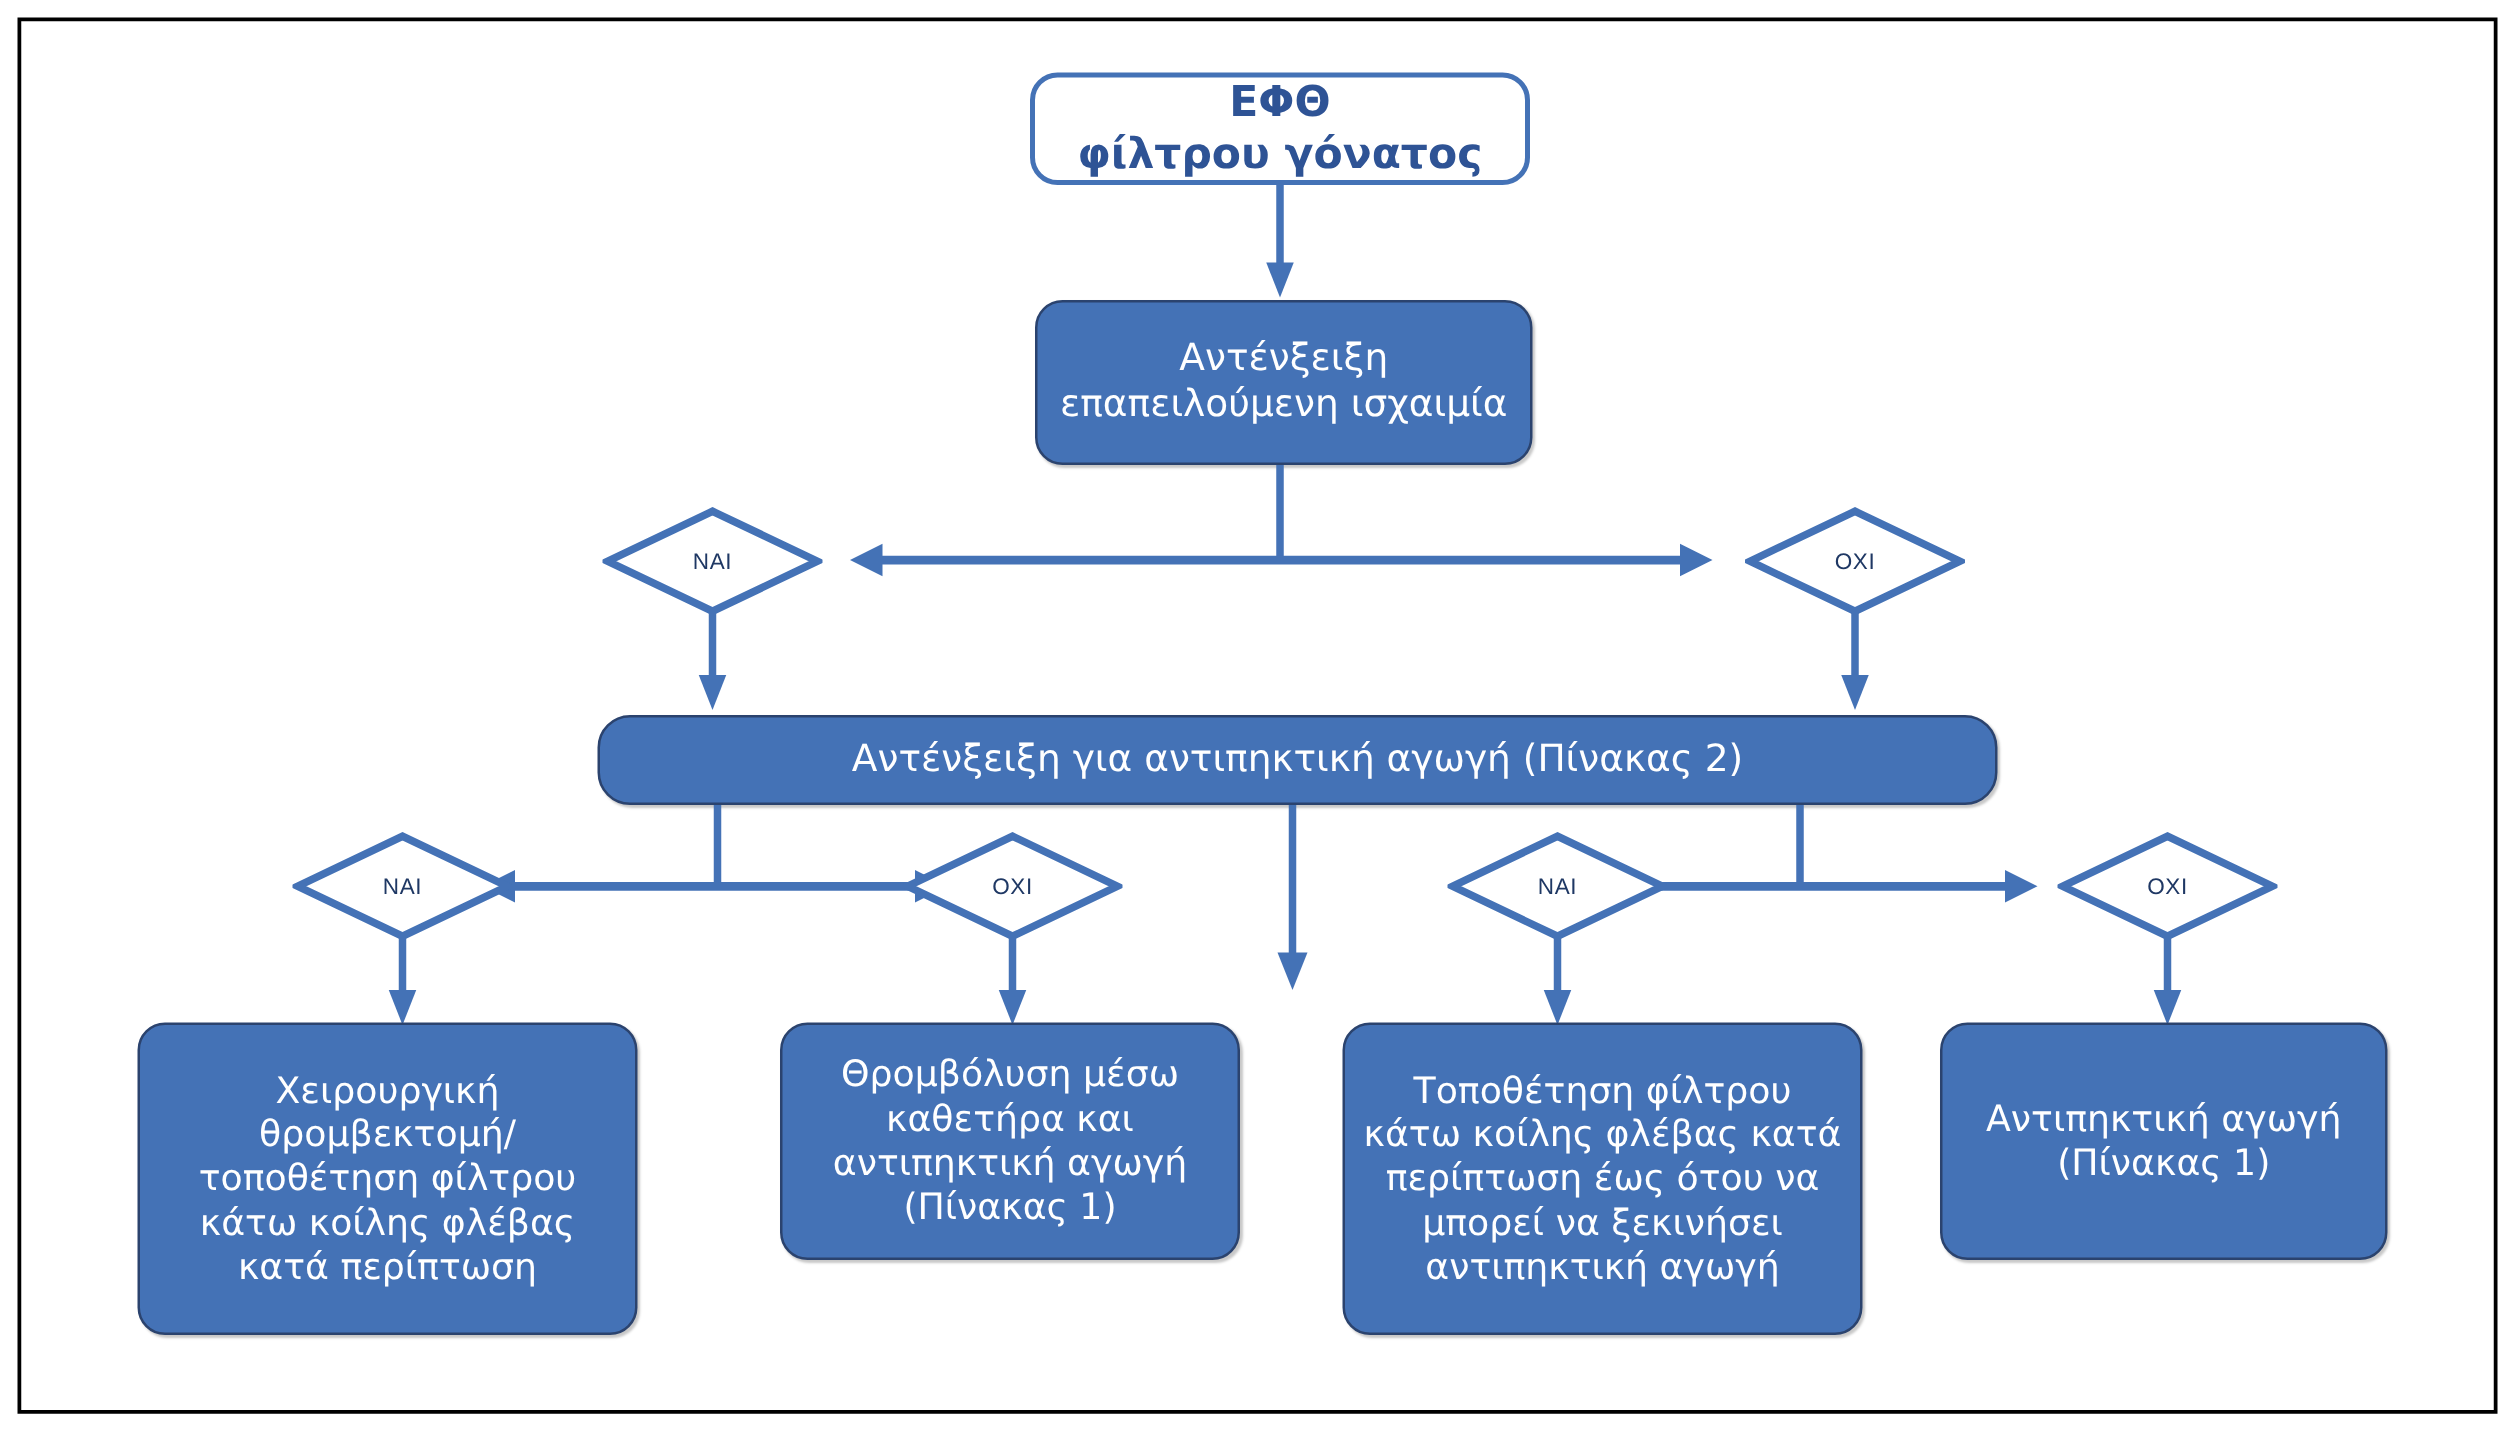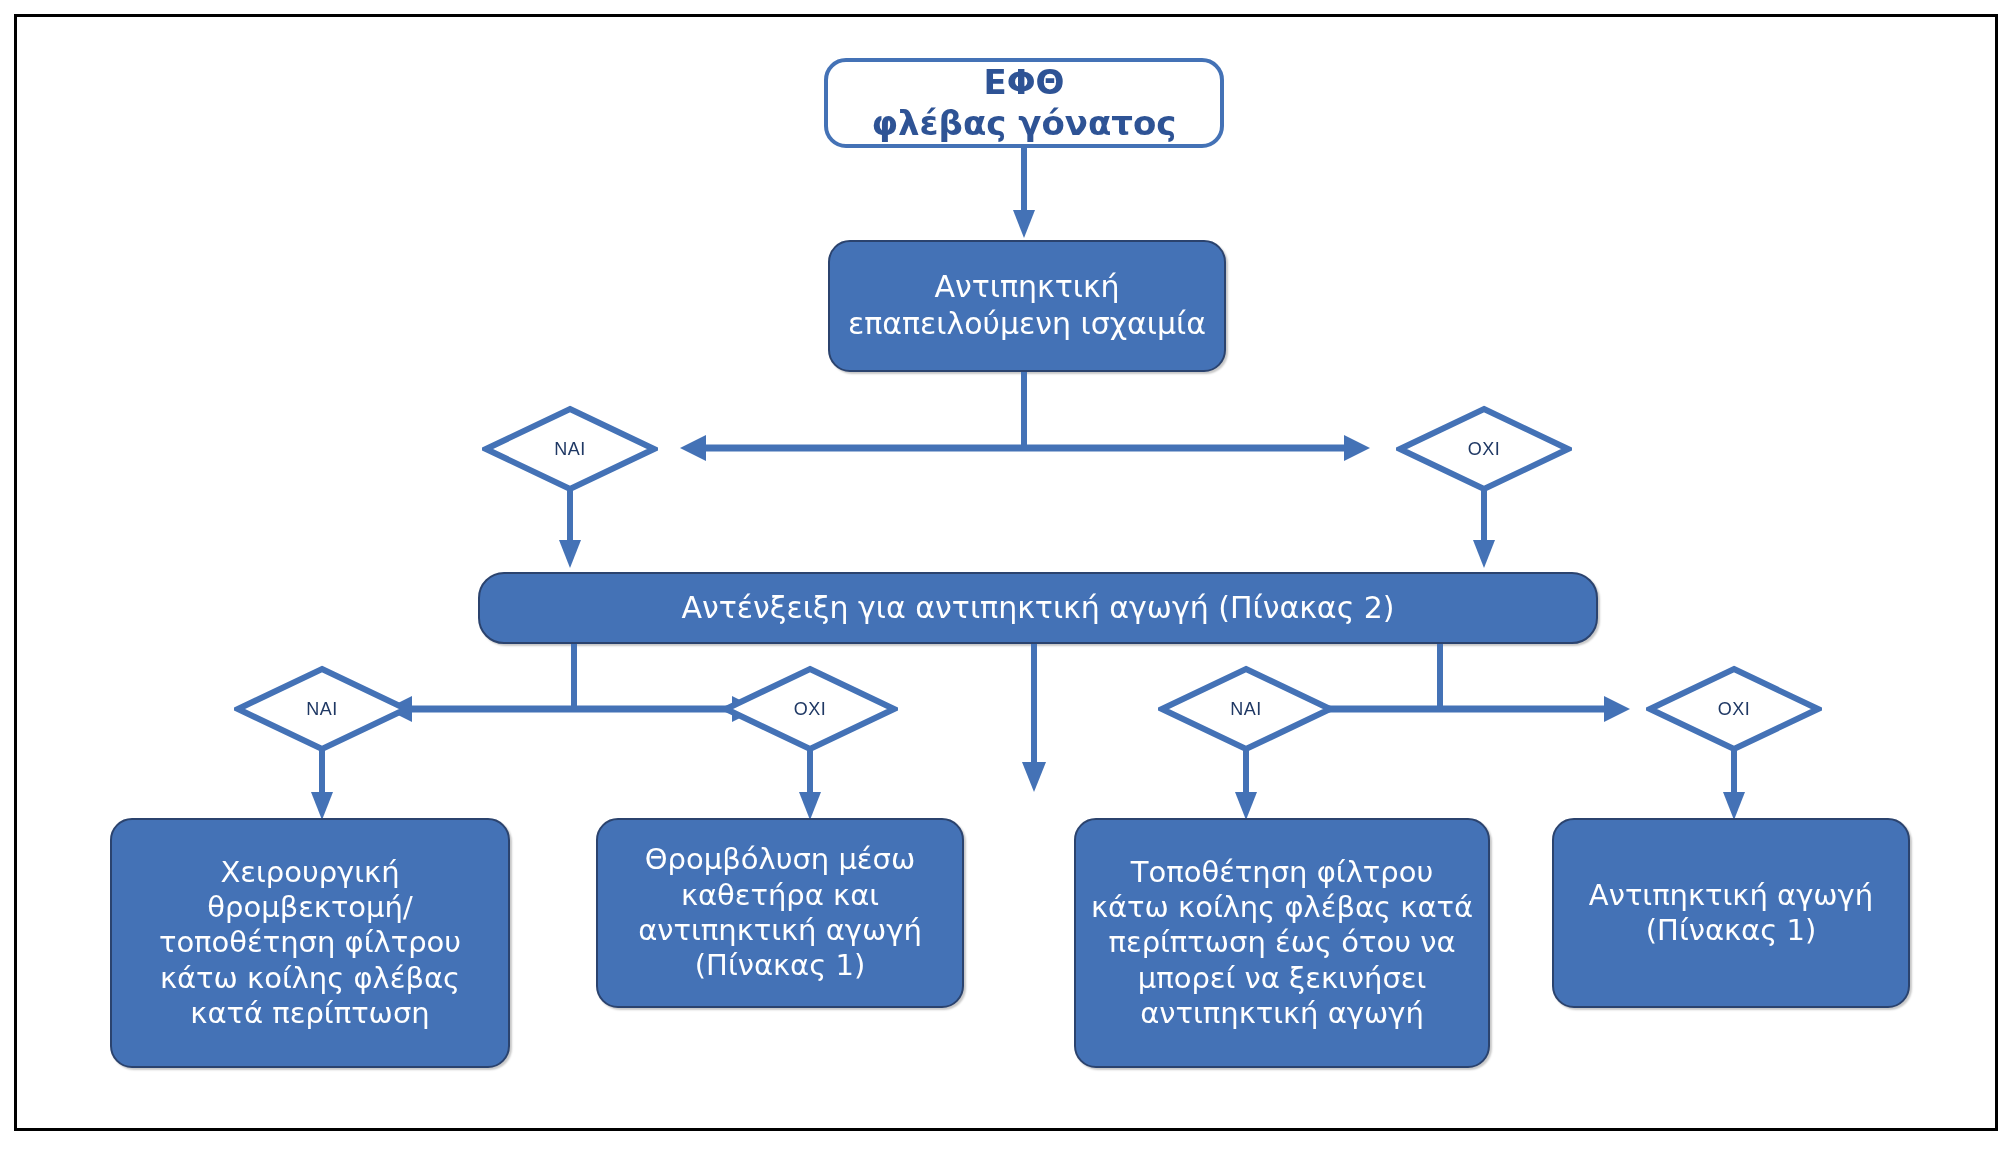--- a/index.html
+++ b/index.html
@@ -97,30 +97,30 @@
     overflow: visible;
   }
 </style>
 </head>
 <body>
 
 <div id="canvas">
   <div class="frame"></div>
 
   <div class="node node-outline" style="left:824px; top:58px; width:400px; height:90px; font-size:34px;">
-    <span class="node-text"><span>ΕΦΘ</span><br><span>φλέβας γόνατος</span></span>
+    <span class="node-text"><span>ΕΦΘ</span><br><span>φίλτρου γόνατος</span></span>
   </div>
 
   <svg class="arrow-svg" style="left:1010px; top:148px; width:30px; height:92px;">
     <line x1="14" y1="0" x2="14" y2="66" stroke="#4472b6" stroke-width="6"></line>
     <polygon points="14,90 3,62 25,62" fill="#4472b6"></polygon>
   </svg>
 
   <div class="node node-fill" style="left:828px; top:240px; width:398px; height:132px; font-size:30px;">
-    <span class="node-text">Αντιπηκτική
+    <span class="node-text">Αντένξειξη
 επαπειλούμενη ισχαιμία</span>
   </div>
 
   <div class="vline" style="left:1021px; top:372px; height:76px;"></div>
 
   <svg class="arrow-svg" style="left:680px; top:424px; width:690px; height:48px;">
     <line x1="22" y1="24" x2="668" y2="24" stroke="#4472b6" stroke-width="7"></line>
     <polygon points="0,24 26,11 26,37" fill="#4472b6"></polygon>
     <polygon points="690,24 664,11 664,37" fill="#4472b6"></polygon>
   </svg>
@@ -217,21 +217,21 @@
   </svg>
 
   <div class="node node-fill" style="left:110px; top:818px; width:400px; height:250px; font-size:29px;">
     <span class="node-text">Χειρουργική
 θρομβεκτομή/
 τοποθέτηση φίλτρου
 κάτω κοίλης φλέβας
 κατά περίπτωση</span>
   </div>
 
-  <div class="node node-fill" style="left:596px; top:818px; width:368px; height:190px; font-size:29px;">
+  <div class="node node-fill" style="left:624px; top:818px; width:368px; height:190px; font-size:29px;">
     <span class="node-text">Θρομβόλυση μέσω
 καθετήρα και
 αντιπηκτική αγωγή
 (Πίνακας 1)</span>
   </div>
 
   <div class="node node-fill" style="left:1074px; top:818px; width:416px; height:250px; font-size:29px;">
     <span class="node-text">Τοποθέτηση φίλτρου
 κάτω κοίλης φλέβας κατά
 περίπτωση έως ότου να

